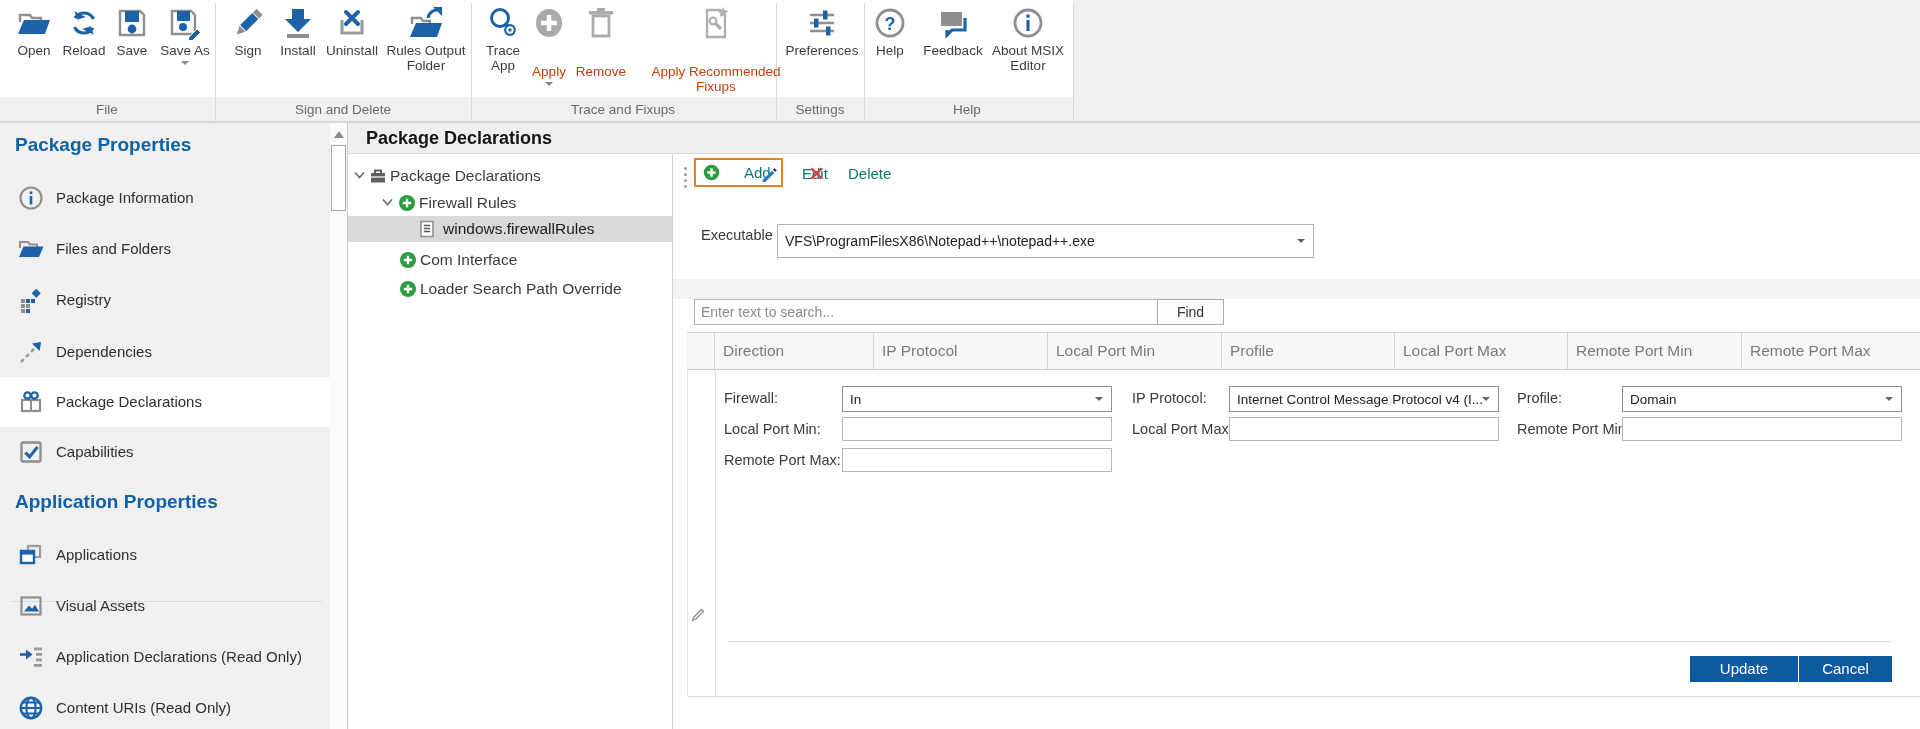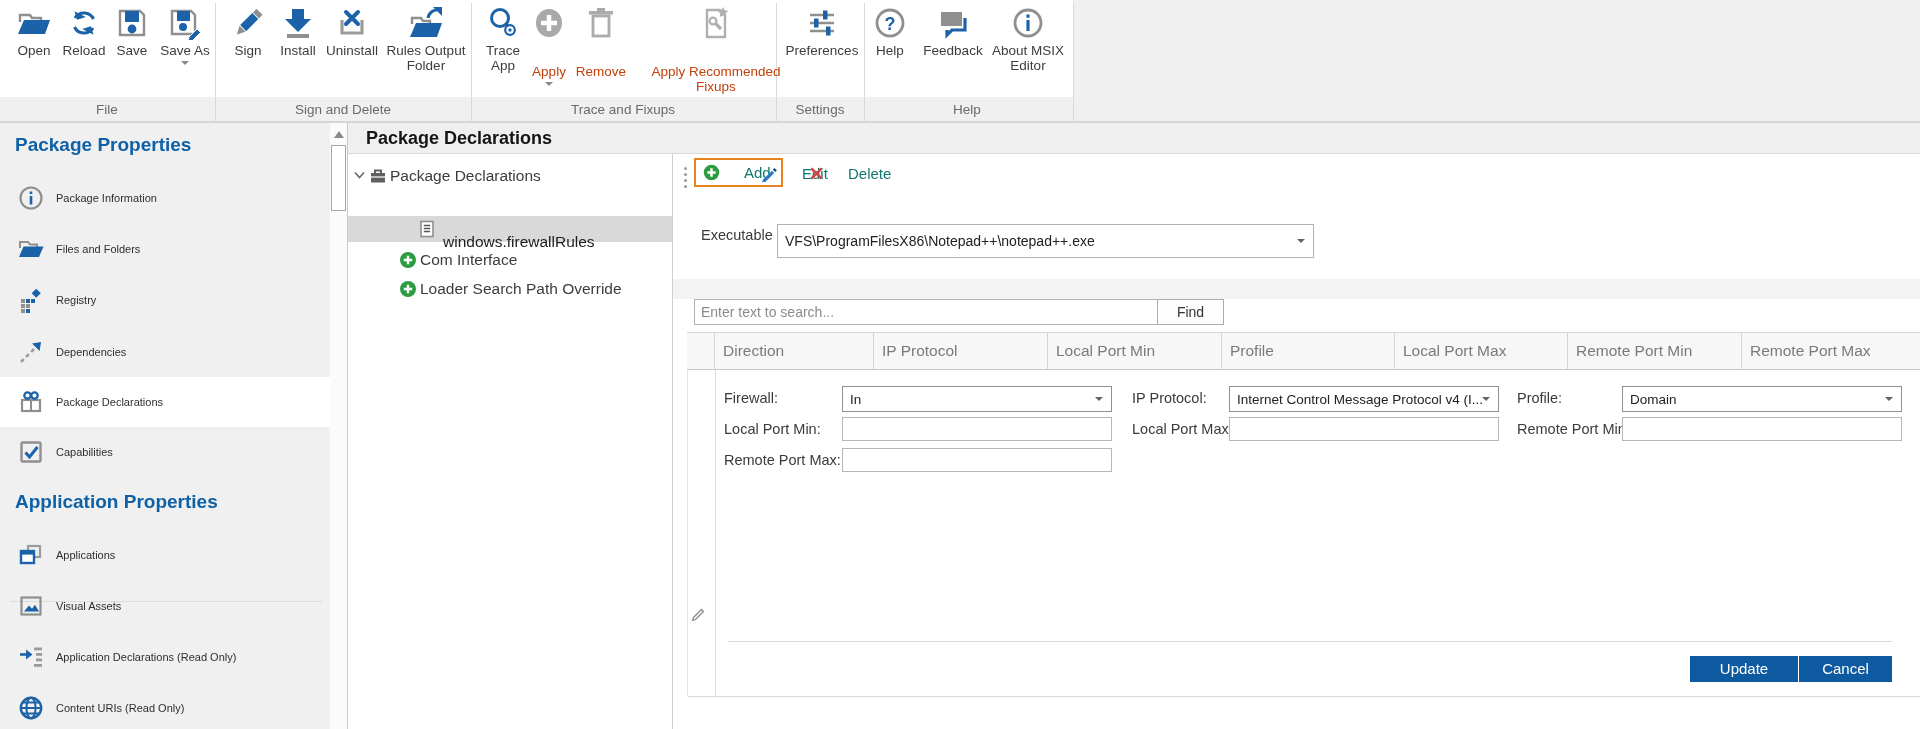--- a/index.html
+++ b/index.html
@@ -17,38 +17,38 @@
   .rbtn.disabled .lbl{color:#c2410c;margin-top:24px;}
   .chev{width:0;height:0;border-left:4px solid transparent;border-right:4px solid transparent;
         border-top:4px solid #8a8a8a;margin:3px auto 0;}
   .glabel{top:102px;font-size:13.5px;color:#6a6a6a;transform:translateX(-50%);white-space:nowrap;}
   
   #sidebar{left:0;top:123px;width:330px;height:606px;background:#f0f0f0;}
   .sb-header{left:15px;font-size:19px;font-weight:bold;color:#0e61a6;white-space:nowrap;}
   .sb-item{left:0;width:330px;height:50px;cursor:pointer;}
   .sb-item.selected{background:#ffffff;}
   .sb-item svg{position:absolute;left:18px;top:12px;}
-  .sb-item .sb-lbl{position:absolute;left:56px;top:0;line-height:50px;font-size:11px;color:#2e2e2e;white-space:nowrap;text-align:center;}
+  .sb-item .sb-lbl{position:absolute;left:56px;top:0;line-height:50px;font-size:15px;color:#2e2e2e;white-space:nowrap;text-align:center;}
   #sb-divider{left:10px;top:478px;width:312px;height:1px;background:#dcdcdc;}
   
   #sb-scroll{left:330px;top:123px;width:17px;height:606px;background:#fbfbfb;border-right:1px solid #c9c9c9;}
   #sb-up{position:absolute;left:4px;top:8px;width:0;height:0;border-left:5px solid transparent;
          border-right:5px solid transparent;border-bottom:7px solid #8a8a8a;}
   #sb-thumb{position:absolute;left:1px;top:22px;width:13px;height:64px;background:#fff;border:1px solid #a6a6a6;}
   
   #titlebar{left:348px;top:123px;width:1572px;height:30px;background:#efefef;border-bottom:1px solid #dadada;}
   #page-title{position:absolute;left:18px;top:0;line-height:30px;font-size:18px;font-weight:bold;color:#151515;}
   
   #tree{left:348px;top:154px;width:324px;height:575px;background:#fff;border-right:1px solid #d0d0d0;}
   .tnode{position:absolute;left:0;width:324px;height:26px;cursor:pointer;}
   .tnode .tchev{position:absolute;top:8px;}
   .tnode svg.ticon{position:absolute;top:4px;}
   .tnode .tlbl{position:absolute;top:0;line-height:26px;font-size:15.5px;color:#3c3c3c;white-space:nowrap;}
   .tnode.selected{background:#d9d9d9;}
-  .tnode.selected .tlbl{color:#1d1d1d;margin-top:13px;}
+  .tnode.selected .tlbl{color:#1d1d1d;}
   
   #detail{left:673px;top:154px;width:1247px;height:575px;background:#fff;}
   #grip{position:absolute;left:11px;top:13px;width:3px;height:3px;border-radius:50%;background:#9a9a9a;
         box-shadow:0 6px 0 #9a9a9a,0 12px 0 #9a9a9a,0 18px 0 #9a9a9a;}
   .dbtn{position:absolute;top:7px;height:24px;display:flex;align-items:center;gap:24px;
         font-size:15px;color:#0f766e;cursor:pointer;}
   #btn-add{left:21px;top:4px;height:25px;padding:0 10px 0 7px;border:2px solid #e8821f;}
   #btn-edit{left:88px;}
   #btn-delete{left:136px;}
   
@@ -360,20 +360,30 @@
   <div class="tnode" style="top:9px">
     <svg class="tchev" style="left:6px" width="11" height="8" viewBox="0 0 11 8">
         <path d="M1 1.5 L5.5 6.5 L10 1.5" fill="none" stroke="#6a6a6a" stroke-width="1.6"></path>
       </svg>
     <svg class="ticon" style="left:21px" width="18" height="18" viewBox="0 0 18 18">
         <path d="M6 6 V3.5 h6 V6" fill="none" stroke="#5f5f5f" stroke-width="2"></path>
         <rect x="2" y="6" width="14" height="9.5" fill="#5f5f5f"></rect>
         <path d="M2 10 h14" stroke="#fff" stroke-width="1.2"></path>
       </svg>
     <span class="tlbl" style="left:42px">Package Declarations</span>
+  </div>
+  <div class="tnode" style="top:36px">
+    <svg class="tchev" style="left:34px" width="11" height="8" viewBox="0 0 11 8">
+        <path d="M1 1.5 L5.5 6.5 L10 1.5" fill="none" stroke="#6a6a6a" stroke-width="1.6"></path>
+      </svg>
+    <svg class="ticon" style="left:50px" width="18" height="18" viewBox="0 0 18 18">
+        <circle cx="9" cy="9" r="8" fill="#2d9c41"></circle>
+        <path d="M9 4.8 v8.4 M4.8 9 h8.4" stroke="#fff" stroke-width="2.4"></path>
+      </svg>
+    <span class="tlbl" style="left:71px">Firewall Rules</span>
   </div>
   <div class="tnode selected" style="top:62px">
     <svg class="ticon" style="left:70px" width="18" height="18" viewBox="0 0 18 18">
         <rect x="3" y="1.5" width="12" height="15" fill="#fff" stroke="#8f8f8f" stroke-width="1.6"></rect>
         <path d="M5.8 5.5 h6.4 M5.8 8.5 h6.4 M5.8 11.5 h6.4" stroke="#555" stroke-width="1.5"></path>
       </svg>
     <span class="tlbl" style="left:95px">windows.firewallRules</span>
   </div>
   <div class="tnode" style="top:93px">
     <svg class="ticon" style="left:51px" width="18" height="18" viewBox="0 0 18 18">

